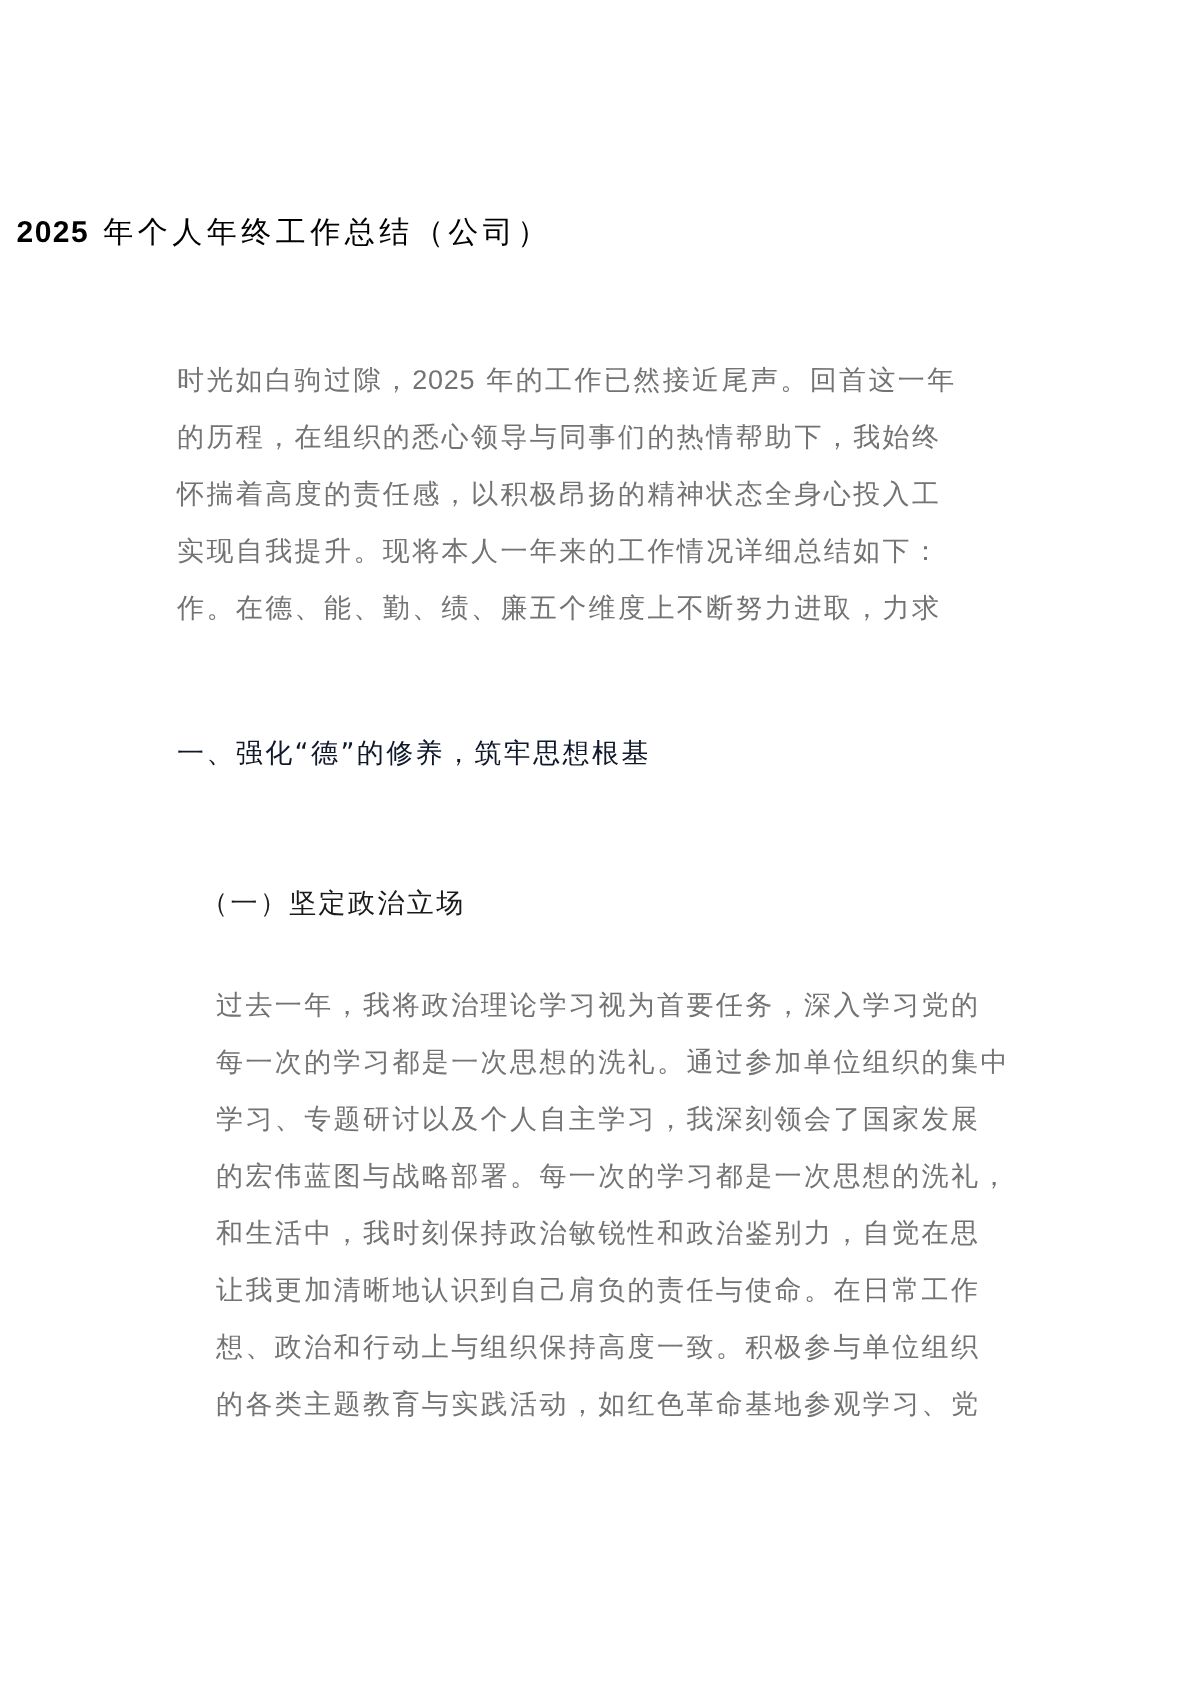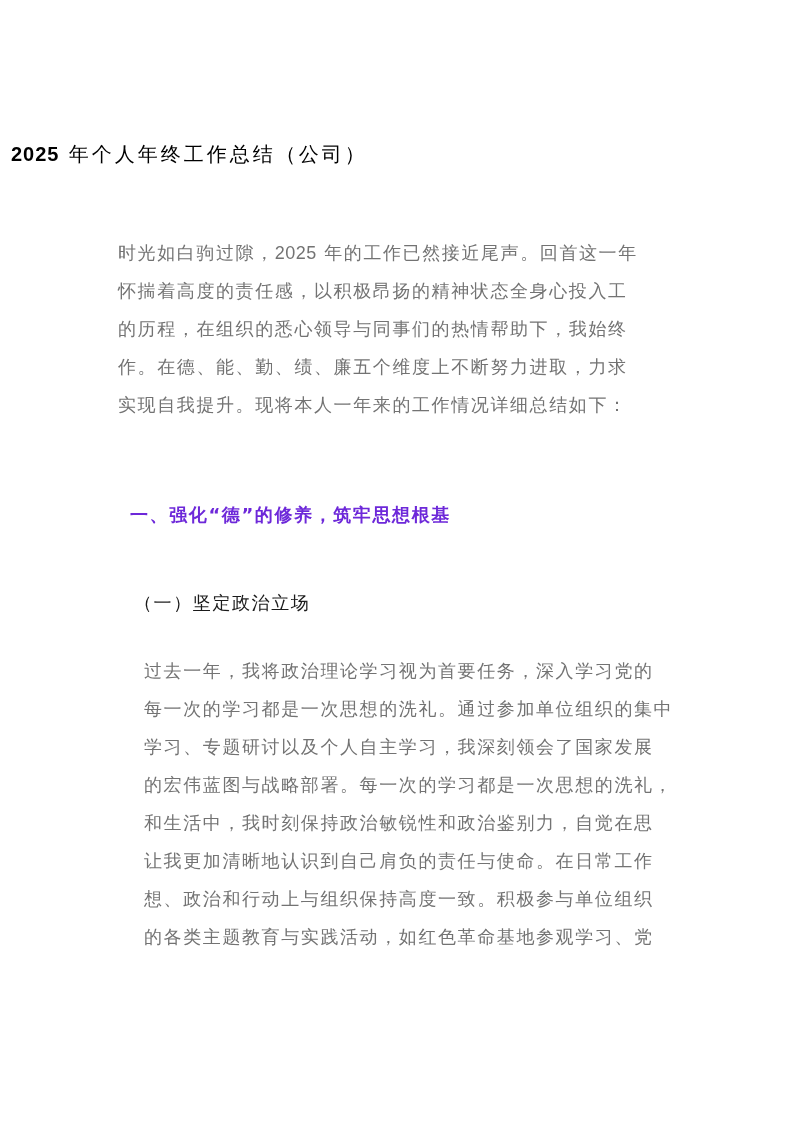--- a/index.html
+++ b/index.html
@@ -67,23 +67,23 @@
       letter-spacing: 0.5px;
     }
     .intro { top: 234px; }
     .heading-1 {
       position: absolute;
       left: 118px;
       top: 484px;
       font-size: 18px;
       line-height: 38px;
       letter-spacing: 1.6px;
-      margin: 12px;
-      font-weight: bold;
-      color: #6d28d9;
+      margin: 0;
+      font-weight: normal;
+      color: #0f172a;
     }
     .heading-2 {
       position: absolute;
       left: 118px;
       top: 568px;
       font-size: 18px;
       line-height: 38px;
       letter-spacing: 1.6px;
       margin: 16px;
       font-weight: normal;
@@ -94,24 +94,24 @@
 </head>
 <body>
 
 <div class="page">
 
   <h1 class="doc-title"><span class="num">2025</span><span class="cjk"> 年个人年终工作总结（公司）</span></h1>
 
   <div class="body-block intro">
     <p class="para">
       <span class="line"><span>时光如白驹过隙，</span><span class="num">2025</span><span> 年的工作已然接近尾声。回首这一年</span></span>
+      <span class="line">的历程，在组织的悉心领导与同事们的热情帮助下，我始终</span>
       <span class="line">怀揣着高度的责任感，以积极昂扬的精神状态全身心投入工</span>
-      <span class="line">的历程，在组织的悉心领导与同事们的热情帮助下，我始终</span>
+      <span class="line">实现自我提升。现将本人一年来的工作情况详细总结如下：</span>
       <span class="line">作。在德、能、勤、绩、廉五个维度上不断努力进取，力求</span>
-      <span class="line">实现自我提升。现将本人一年来的工作情况详细总结如下：</span>
     </p>
   </div>
 
   <h2 class="heading-1">一、强化“德”的修养，筑牢思想根基</h2>
 
   <h3 class="heading-2">（一）坚定政治立场</h3>
 
   <div class="body-block section-body">
     <p class="para">
       <span class="line">过去一年，我将政治理论学习视为首要任务，深入学习党的</span>

